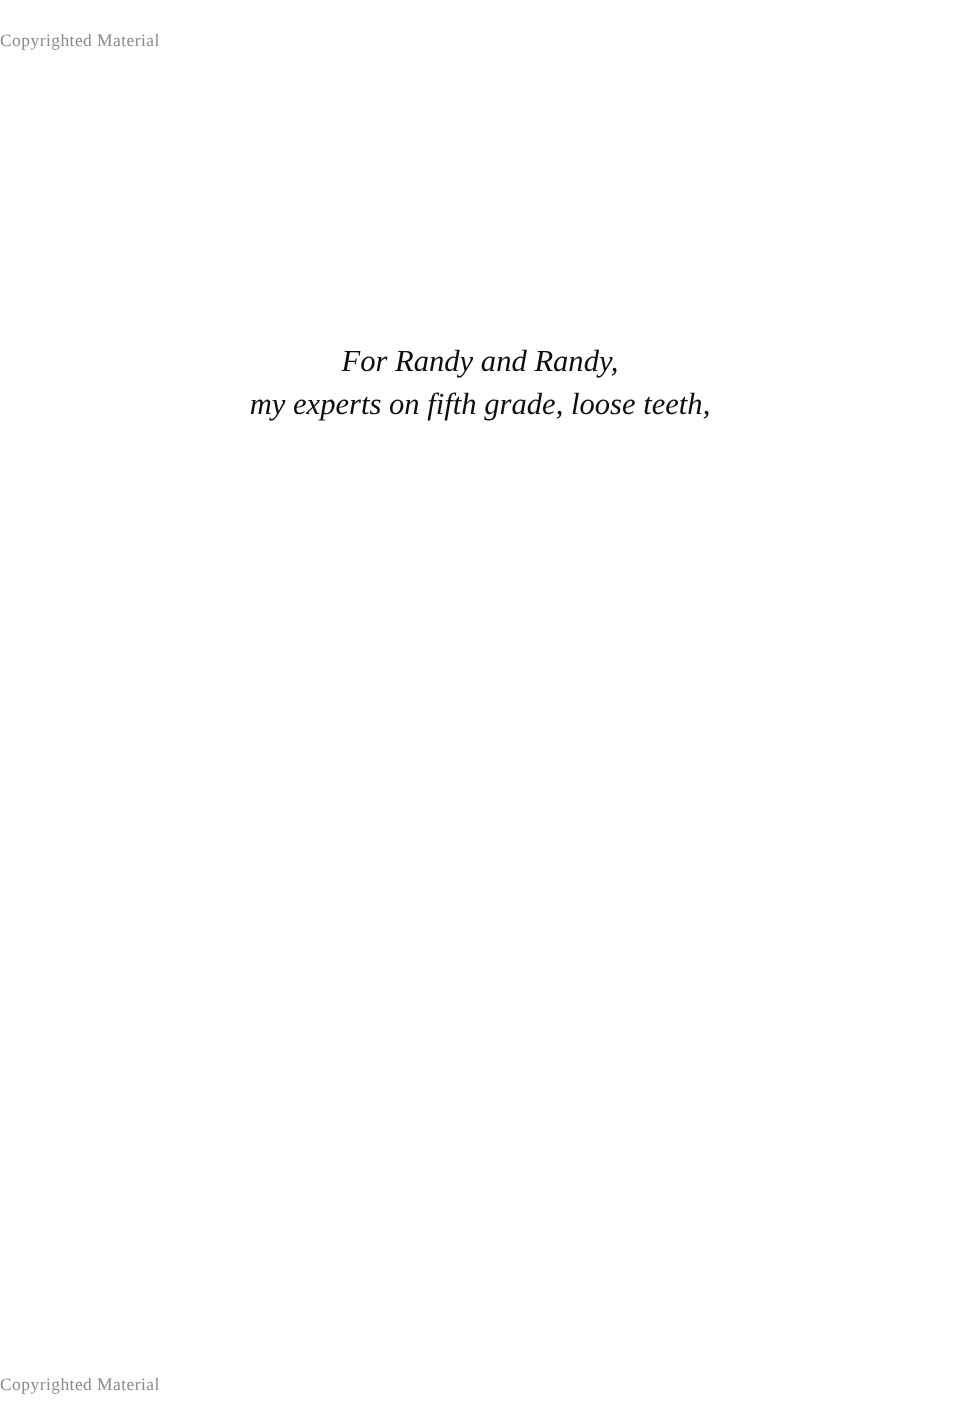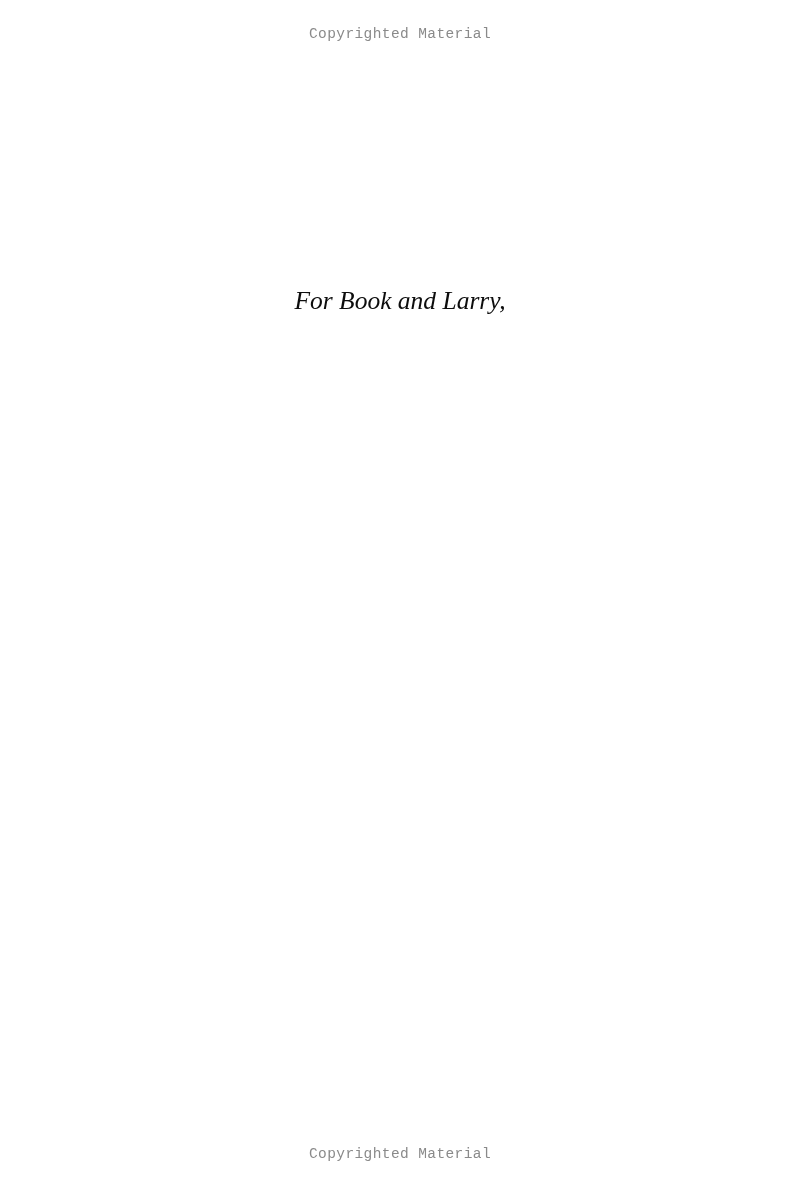--- a/index.html
+++ b/index.html
@@ -17,22 +17,21 @@
   .page {
     position: relative;
     width: 800px;
     height: 1190px;
     background: #ffffff;
   }
   .watermark {
     position: absolute;
     left: 0;
     width: 800px;
-    text-align: center;
-    font-family: Liberation Mono, monospace;
+    font-family: Liberation Serif, serif;
     font-size: 14.5px;
     letter-spacing: 0.4px;
     color: #8a8a8a;
     user-select: none;
   }
   .watermark-top {
     top: 26px;
   }
   .watermark-bottom {
     top: 1146px;
@@ -59,18 +58,19 @@
   }
 </style>
 </head>
 <body>
 
 <div class="page">
 
   <div class="watermark watermark-top">Copyrighted Material</div>
 
   <div class="dedication">
-    <span class="dedication-line italic">For Book and Larry,</span>
+    <span class="dedication-line italic">For Randy and Randy,</span>
+    <span class="dedication-line italic">my experts on fifth grade, loose teeth,</span>
   </div>
 
   <div class="watermark watermark-bottom">Copyrighted Material</div>
 
 </div>
 
 </body></html>

